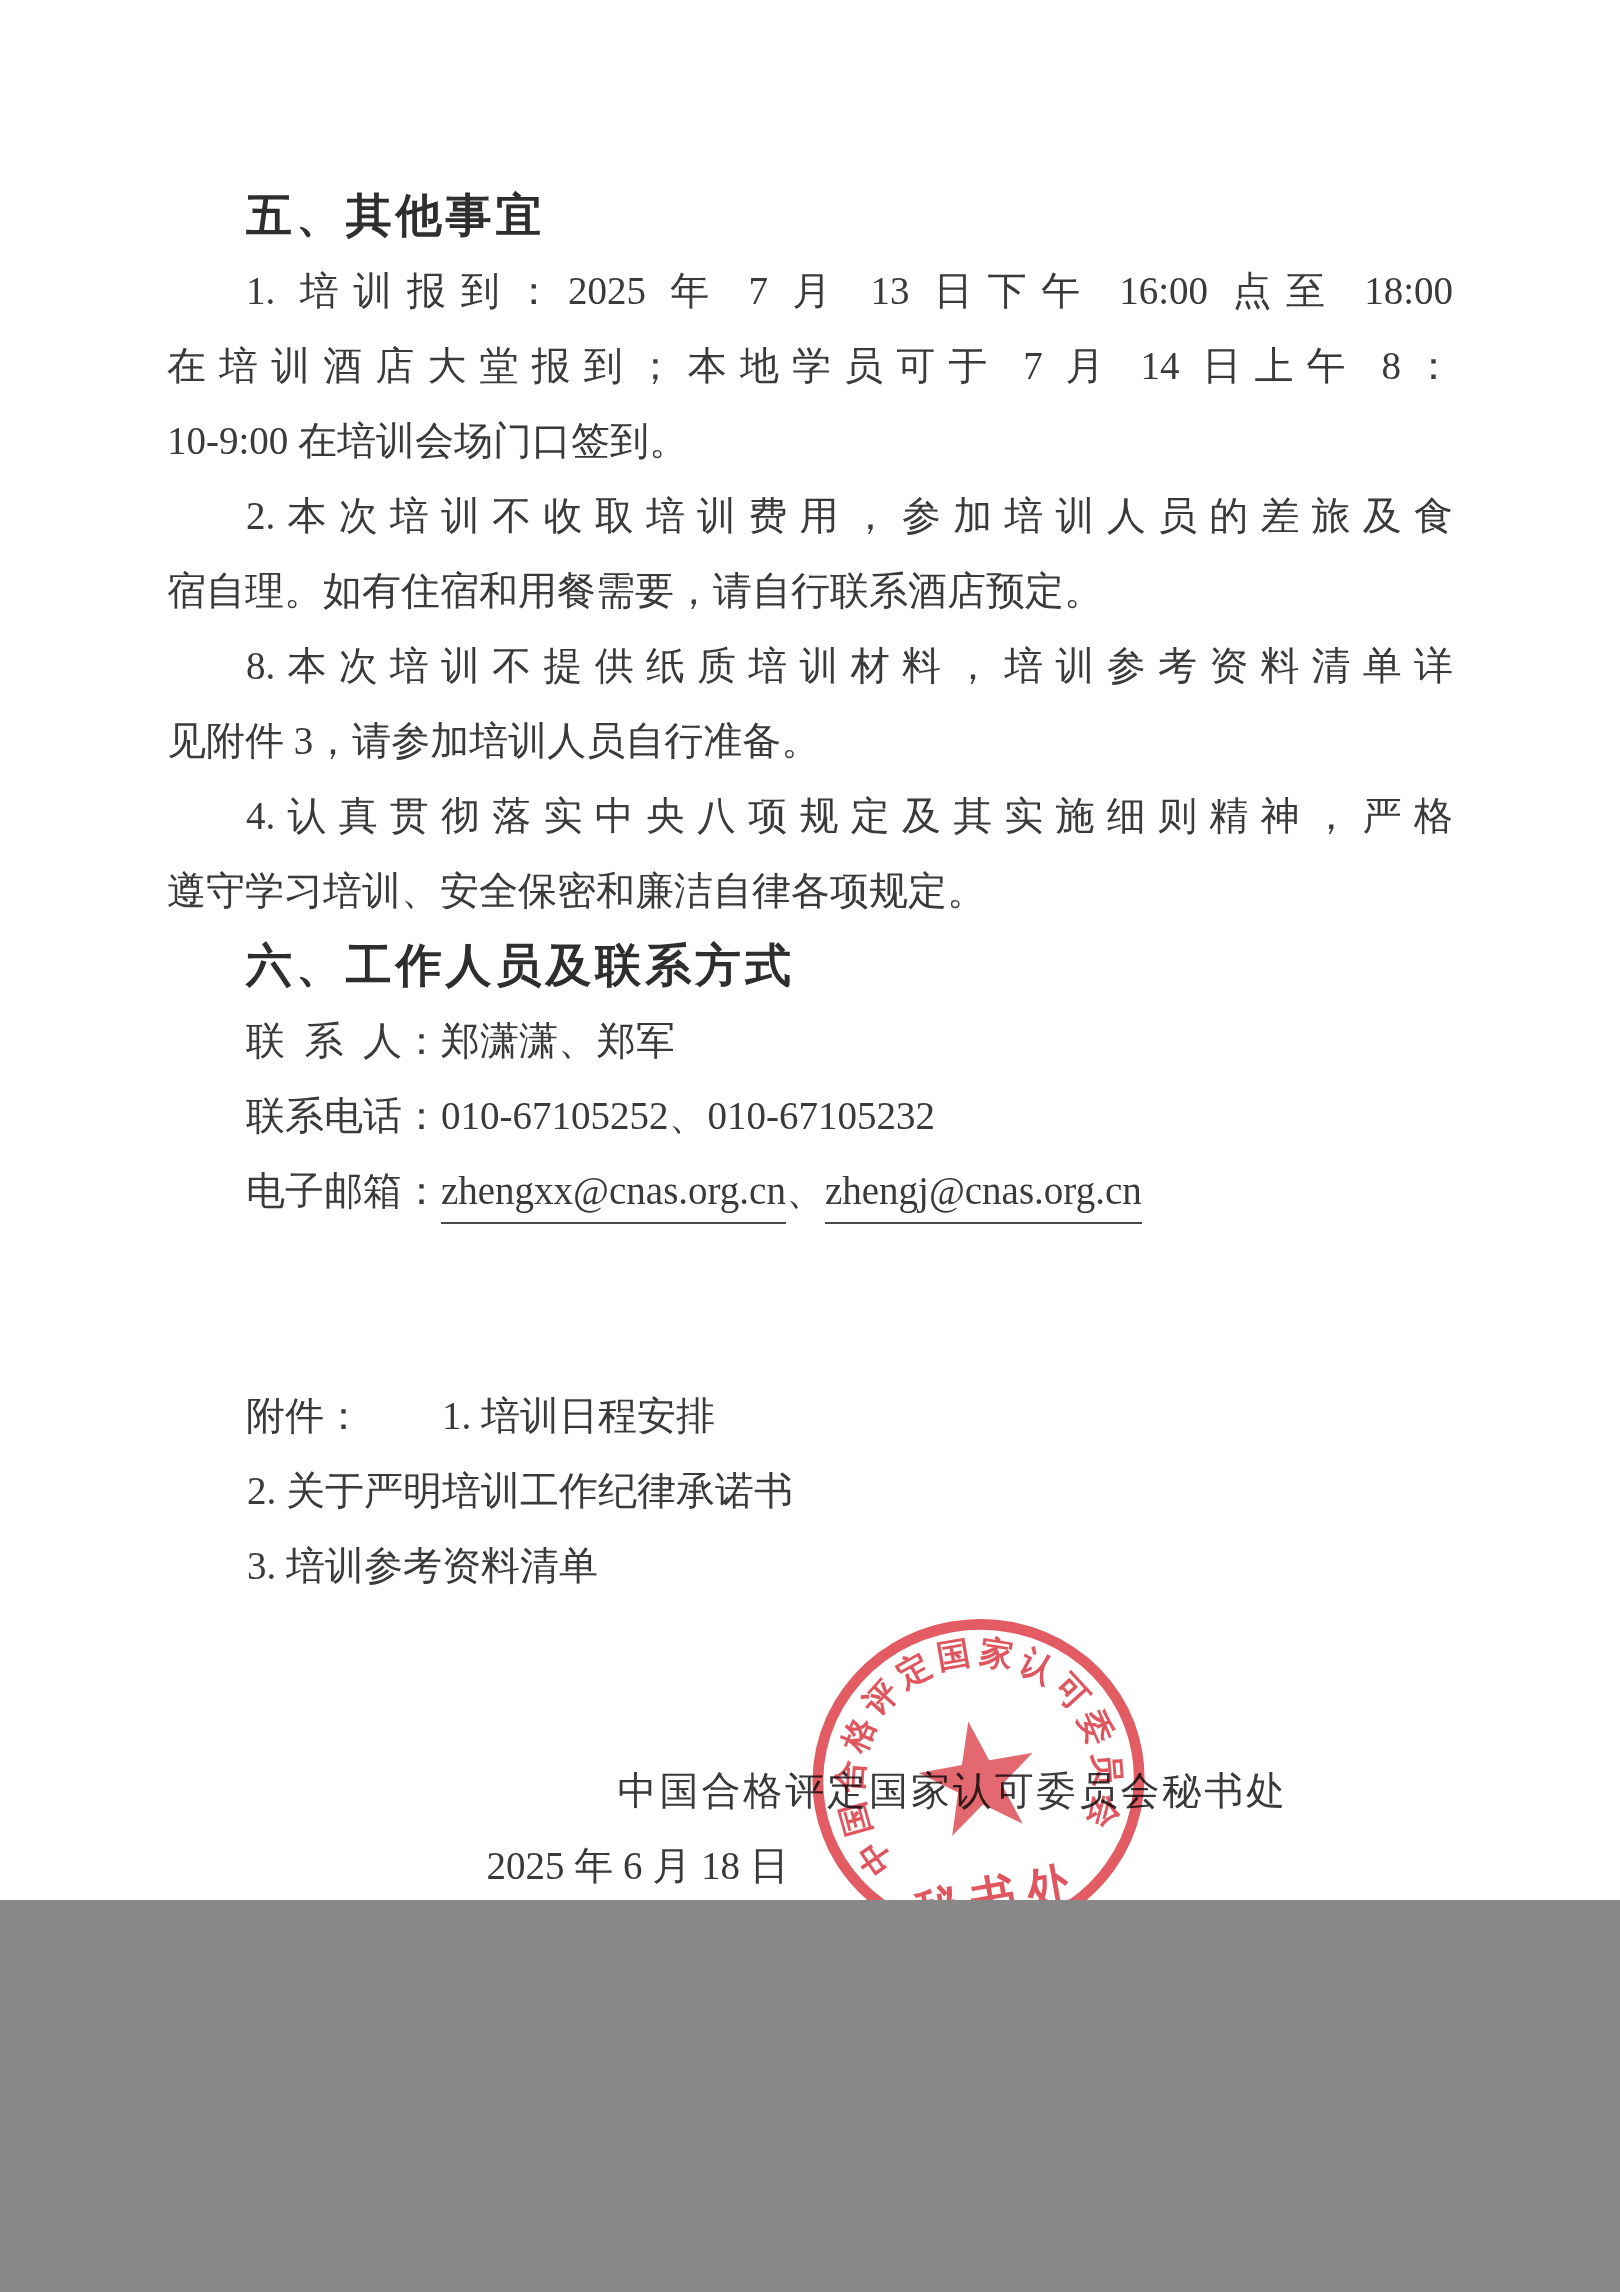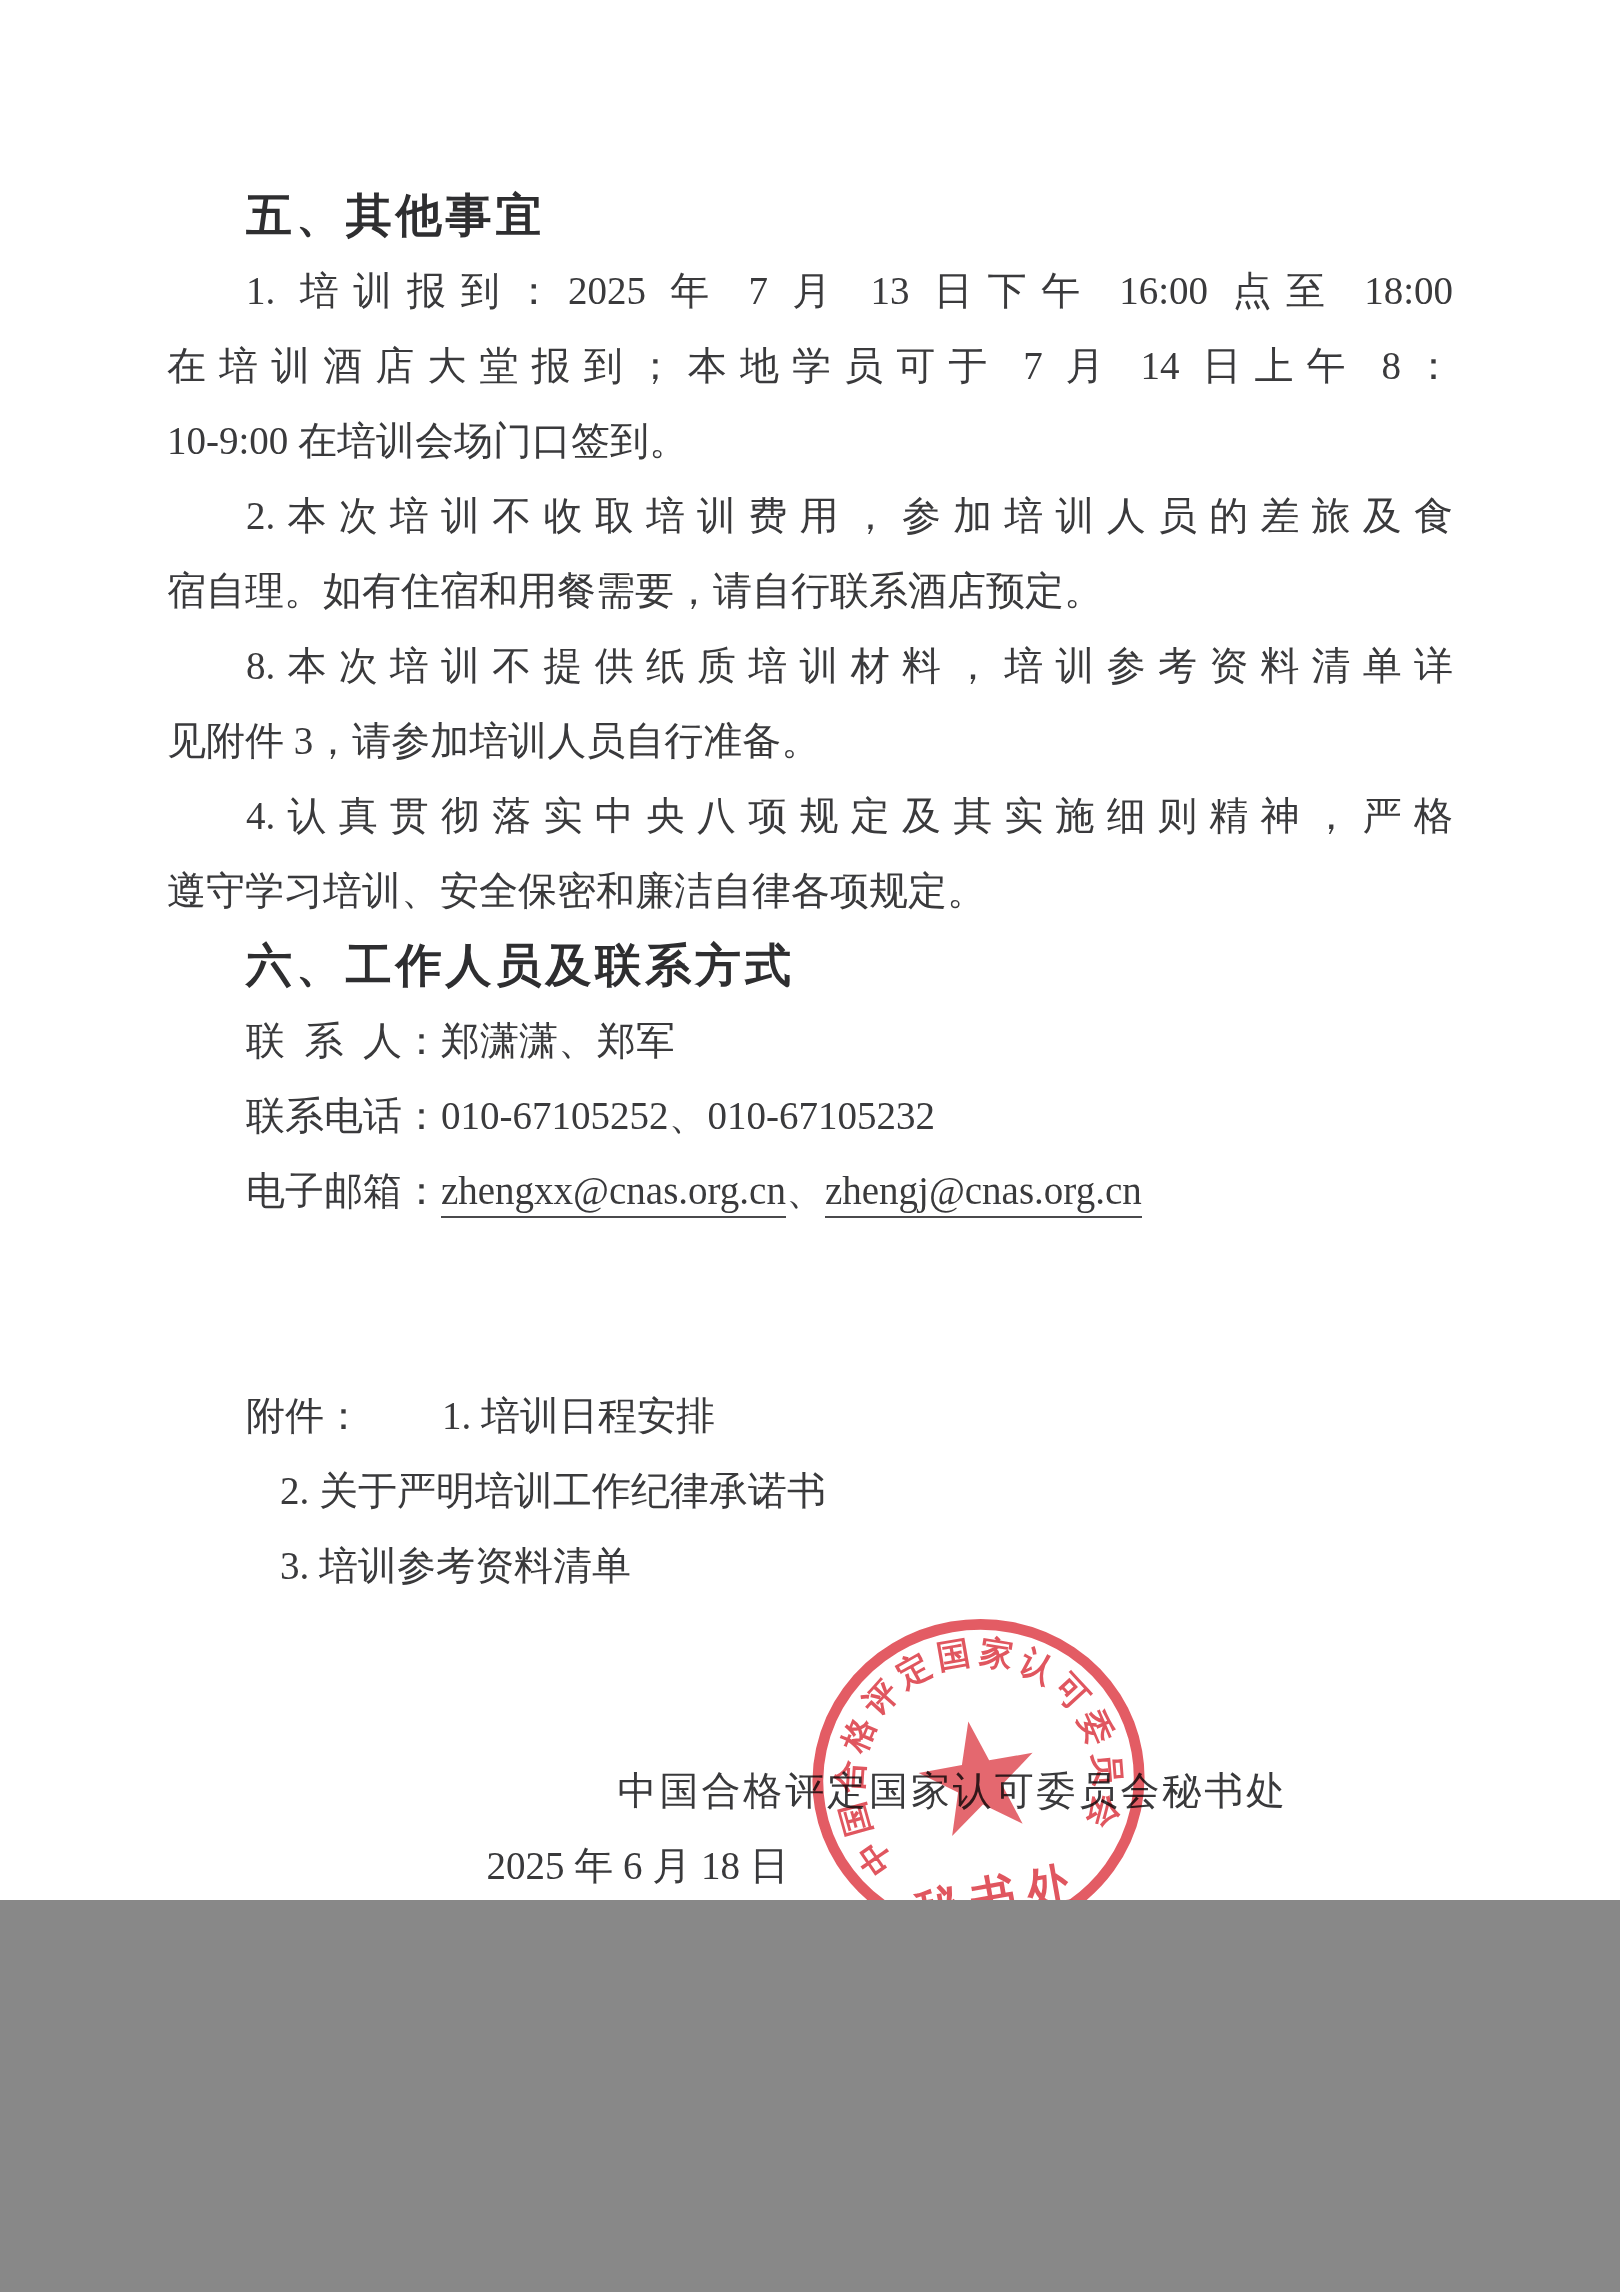--- a/index.html
+++ b/index.html
@@ -29,26 +29,26 @@
   }
   .indent{text-indent:79px;}
   .just{
     text-align:justify;
     text-align-last:justify;
     text-justify:inter-character;
   }
   .contact{word-spacing:9.8px;}
   .underlined{
     border-bottom:2.5px solid #4a4a4c;
-    padding-bottom:4px;
+    padding-bottom:10px;
   }
   .attach-row{display:flex;}
   .attach-label{flex:0 0 auto;}
   .attach-items{flex:1 1 auto;}
-  .attach-sub{margin-left:113px;}
+  .attach-sub{margin-left:80px;}
   .sig{
     text-align:right;
     padding-right:165px;
     letter-spacing:2.9px;
     color:#39393b;
   }
   .date{
     text-align:center;
     padding-right:345px;
     color:#39393b;

